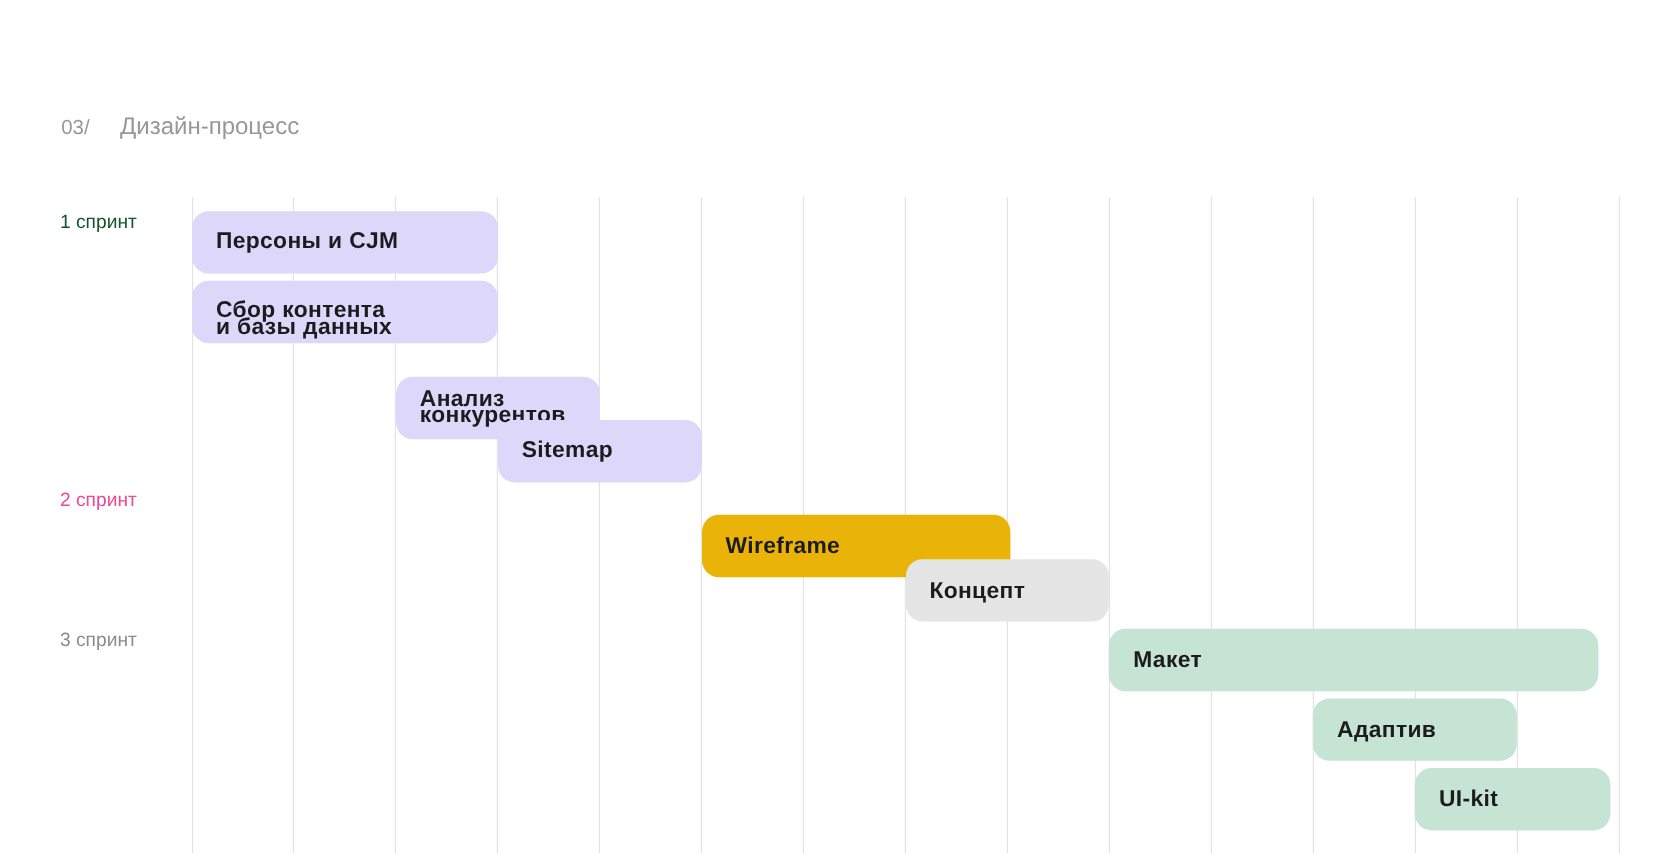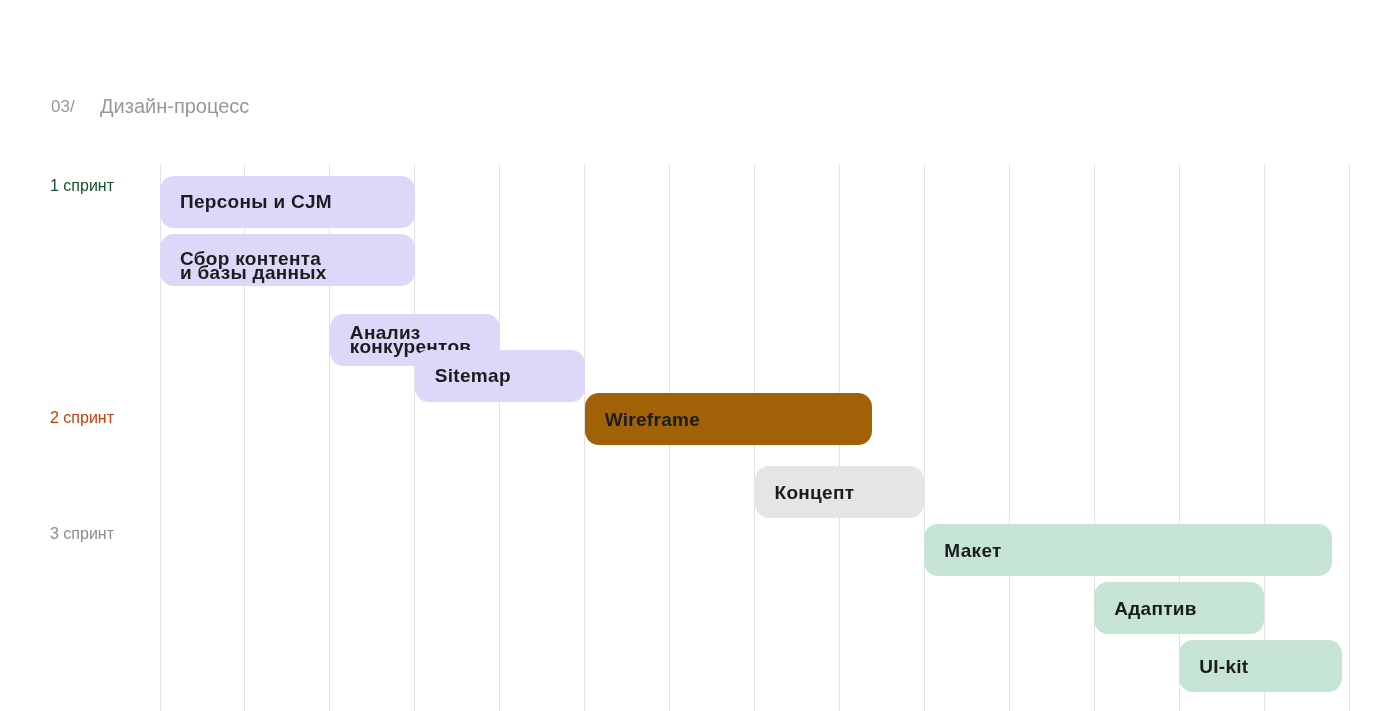--- a/index.html
+++ b/index.html
@@ -91,37 +91,37 @@
       <div class="gridline" style="left: 669.08px; top: 163.5px; height: 547.5px; background: rgb(227, 227, 227);"></div>
       <div class="gridline" style="left: 754.01px; top: 163.5px; height: 547.5px; background: rgb(227, 227, 227);"></div>
       <div class="gridline" style="left: 838.94px; top: 163.5px; height: 547.5px; background: rgb(227, 227, 227);"></div>
       <div class="gridline" style="left: 923.87px; top: 163.5px; height: 547.5px; background: rgb(227, 227, 227);"></div>
       <div class="gridline" style="left: 1008.8px; top: 163.5px; height: 547.5px; background: rgb(227, 227, 227);"></div>
       <div class="gridline" style="left: 1093.73px; top: 163.5px; height: 547.5px; background: rgb(227, 227, 227);"></div>
       <div class="gridline" style="left: 1178.66px; top: 163.5px; height: 547.5px; background: rgb(227, 227, 227);"></div>
       <div class="gridline" style="left: 1263.59px; top: 163.5px; height: 547.5px; background: rgb(227, 227, 227);"></div>
       <div class="gridline" style="left: 1348.52px; top: 163.5px; height: 547.5px; background: rgb(227, 227, 227);"></div>
       <div class="sprint-label" style="top: 175.5px; left: 50px; color: #14532d;">1 спринт</div>
-      <div class="sprint-label" style="top: 407.82px; left: 50px; color: #c2410c;">2 спринт</div>
+      <div class="sprint-label" style="top: 407.82px; left: 50px; color: #ec4899;">2 спринт</div>
       <div class="sprint-label" style="top: 523.98px; left: 50px; color: rgb(140, 140, 144);">3 спринт</div>
       <div class="task-bar" style="left: 160px; width: 254.79px; top: 175.5px; height: 52.3px; border-radius: 14px; background: rgb(221, 215, 250);">
         <span class="task-label" style="color: rgb(28, 28, 30);">Персоны и CJM</span>
       </div>
       <div class="task-bar" style="left: 160px; width: 254.79px; top: 233.58px; height: 52.3px; border-radius: 14px; background: rgb(221, 215, 250);">
         <span class="task-label" style="color: rgb(28, 28, 30); margin-top: 12px;">Сбор контента
 и базы данных</span>
       </div>
       <div class="task-bar" style="left: 329.86px; width: 169.86px; top: 291.66px; height: 52.3px; border-radius: 14px; background: rgb(221, 215, 250); margin-top: 22px;">
         <span class="task-label" style="color: rgb(28, 28, 30);">Анализ
 конкурентов</span>
       </div>
       <div class="task-bar" style="left: 414.79px; width: 169.86px; top: 349.74px; height: 52.3px; border-radius: 14px; background: rgb(221, 215, 250);">
         <span class="task-label" style="color: rgb(28, 28, 30); text-align: right;">Sitemap</span>
       </div>
-      <div class="task-bar" style="left: 584.65px; width: 287px; top: 393px; height: 52.3px; border-radius: 14px; background: #a16207;">
+      <div class="task-bar" style="left: 584.65px; width: 257px; top: 429px; height: 52.3px; border-radius: 14px; background: #eab308;">
         <span class="task-label" style="color: rgb(28, 28, 30);">Wireframe</span>
       </div>
       <div class="task-bar" style="left: 754.51px; width: 169.86px; top: 465.9px; height: 52.3px; border-radius: 14px; background: #e5e5e5;">
         <span class="task-label" style="color: rgb(28, 28, 30);">Концепт</span>
       </div>
       <div class="task-bar" style="left: 924.37px; width: 408px; top: 523.98px; height: 52.3px; border-radius: 14px; background: rgb(197, 228, 211);">
         <span class="task-label" style="color: rgb(28, 28, 30);">Макет</span>
       </div>
       <div class="task-bar" style="left: 1094.23px; width: 169.86px; top: 582.06px; height: 52.3px; border-radius: 14px; background: rgb(197, 228, 211);">
         <span class="task-label" style="color: rgb(28, 28, 30);">Адаптив</span>

